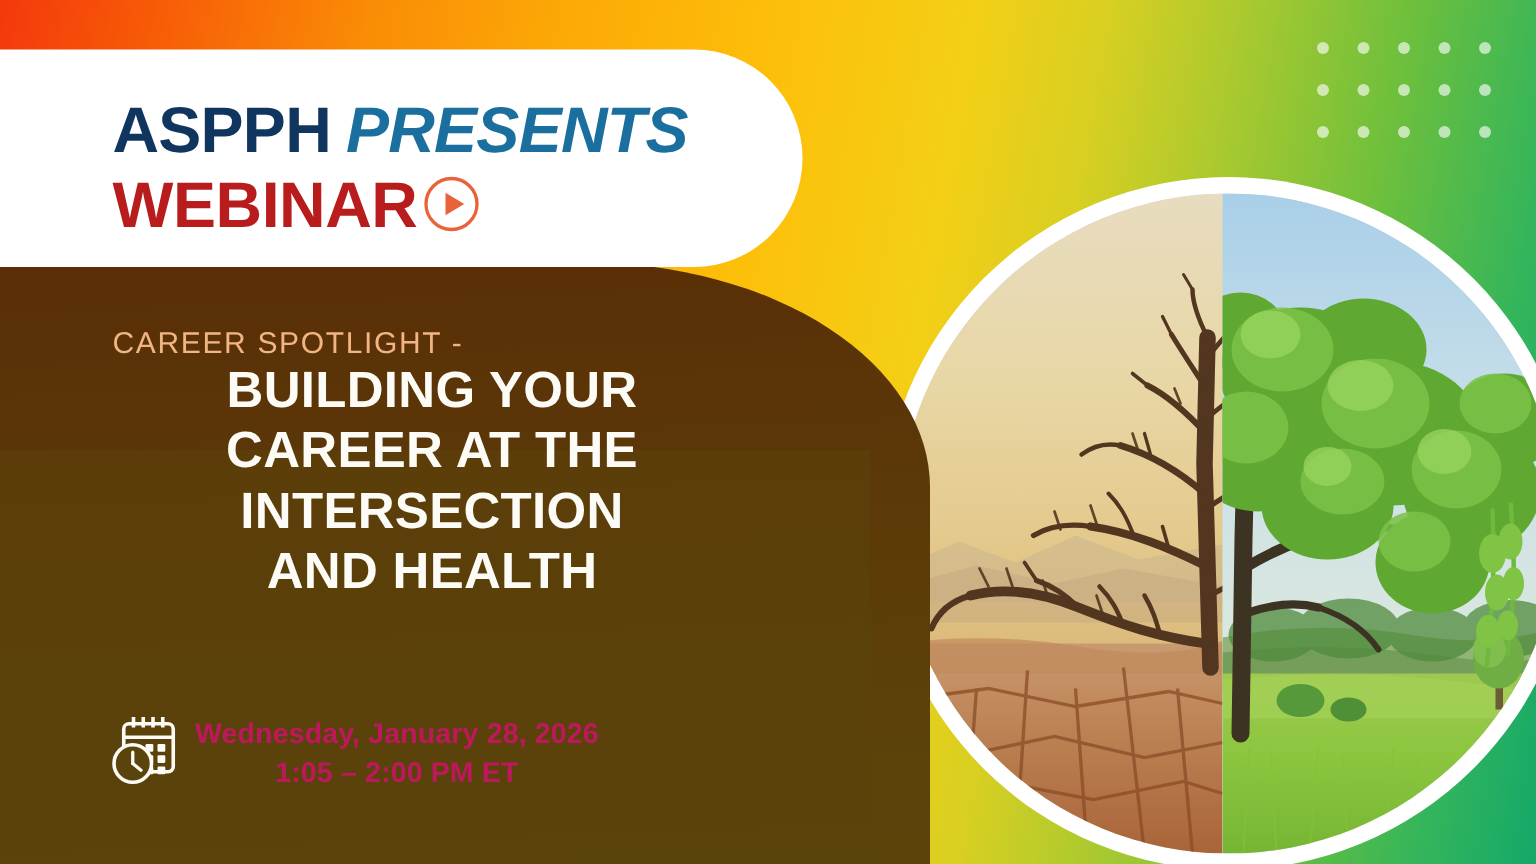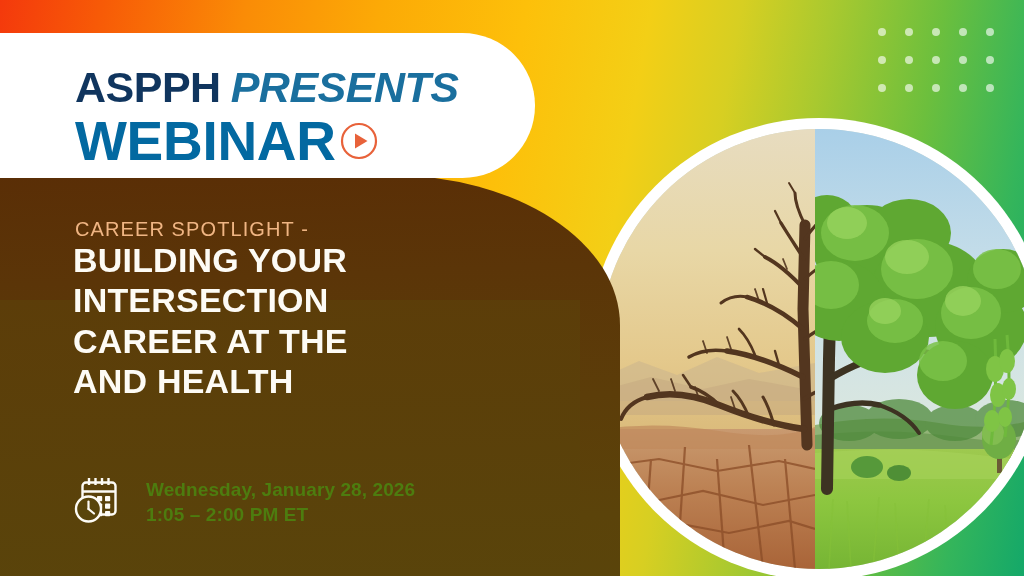--- a/index.html
+++ b/index.html
@@ -10,20 +10,21 @@
   body {
     font-family: "Liberation Sans", sans-serif;
   }
 
   #poster {
     position: relative;
     width: 1024px;
     height: 576px;
     overflow: hidden;
     background: #ffffff;
+    text-align: center;
   }
 
   
   .bg-gradient {
     position: absolute;
     inset: 0;
     background: linear-gradient(100deg,
         #f4390c 0%,
         #f75a07 9%,
         #fa8c06 22%,
@@ -104,23 +105,23 @@
     font-style: italic;
     font-weight: 800;
     margin-left: 10px;
   }
   .logo-line2 {
     display: flex;
     align-items: center;
     margin-top: 5px;
   }
   .logo-webinar {
-    font-size: 55px;
+    font-size: 43px;
     font-weight: 800;
-    color: #0369a1;
+    color: #b91c1c;
     letter-spacing: -0.3px;
     line-height: 1;
   }
   .play-icon {
     margin-left: 3px;
     margin-top: 2px;
     display: block;
   }
 
   
@@ -152,22 +153,22 @@
   
   .date-block {
     position: absolute;
     left: 70px;
     top: 474px;
     display: flex;
     align-items: center;
   }
   .cal-icon { display: block; }
   .date-text {
-    margin-left: 24px;
-    color: #4d7c0f;
+    margin-left: 8px;
+    color: #be185d;
     line-height: 1.33;
   }
   .date-line {
     font-size: 19px;
     font-weight: 800;
     letter-spacing: 0.1px;
     white-space: nowrap;
   }
 
   
@@ -412,22 +413,22 @@
           <path d="M16 12.5 L28.5 20 L16 27.5 Z" fill="#e8623a"></path>
         </svg>
       </span>
     </div>
   </div>
 
   <div class="eyebrow">CAREER SPOTLIGHT -</div>
 
   <h1 class="headline">
     <div>BUILDING YOUR</div>
+    <div>CAREER AT THE</div>
     <div>INTERSECTION</div>
-    <div>CAREER AT THE</div>
     <div>AND HEALTH</div>
   </h1>
 
   <div class="date-block">
     <span class="cal-icon">
       <svg width="52" height="52" viewBox="0 0 52 52" aria-hidden="true">
         <g stroke="#fdfbf5" fill="none" stroke-width="2.4">
           <rect x="12.5" y="8.5" width="33" height="32" rx="3.5"></rect>
           <line x1="12.5" y1="17.5" x2="45.5" y2="17.5"></line>
           <line x1="19" y1="4" x2="19" y2="11"></line>

